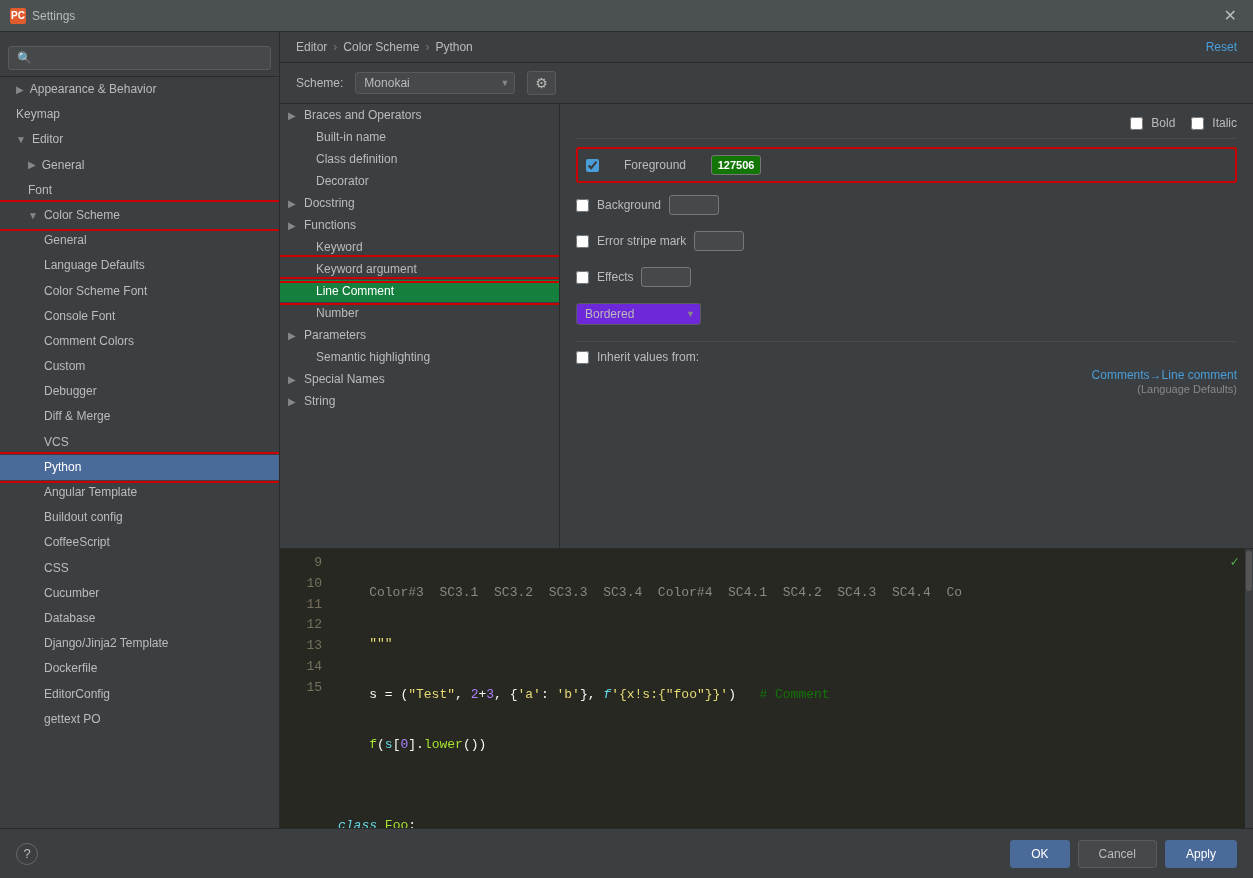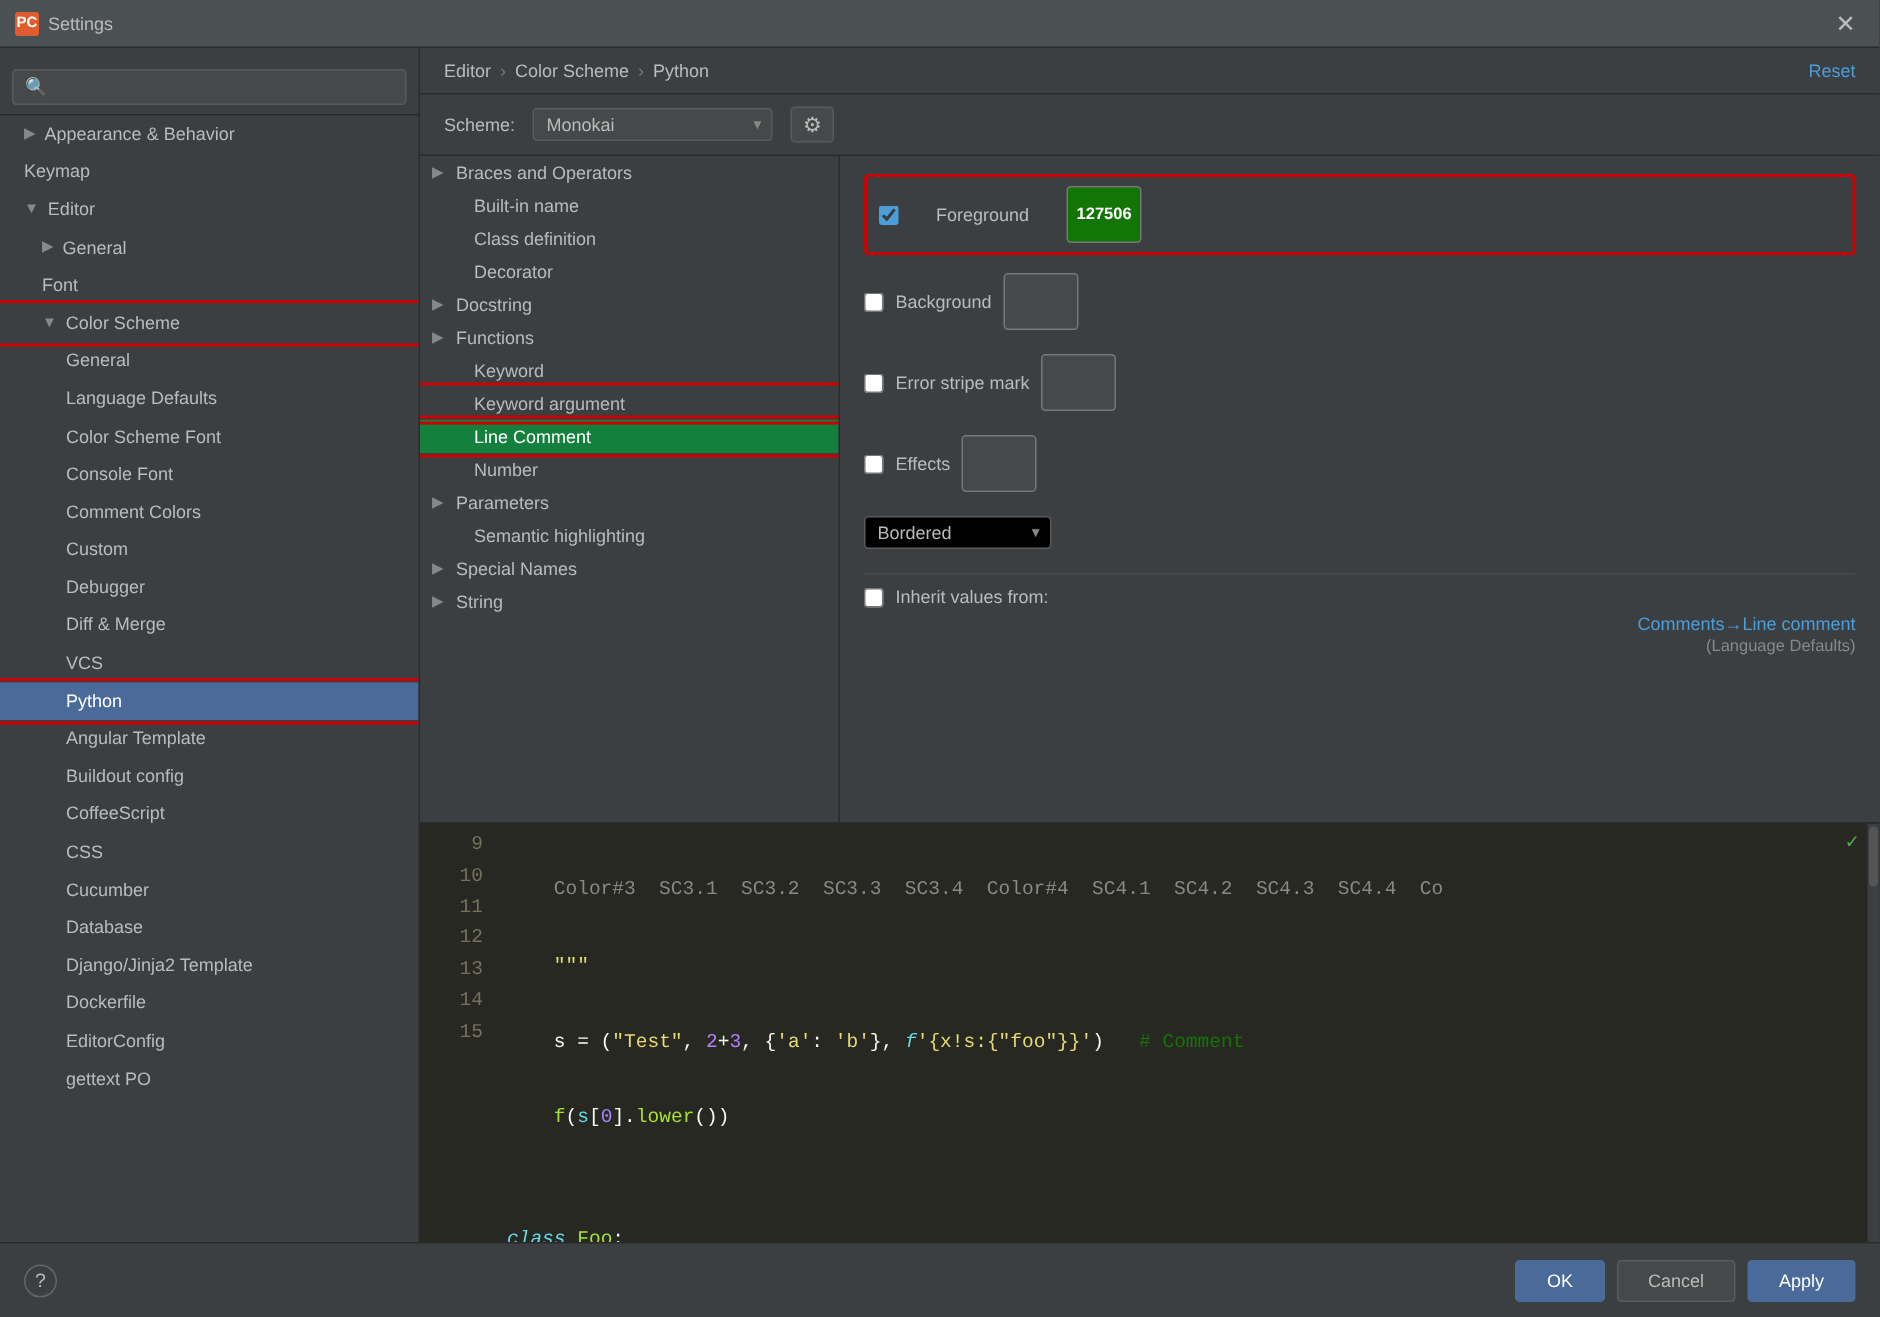--- a/index.html
+++ b/index.html
@@ -181,21 +181,21 @@
     .foreground-row {
       display: flex;
       align-items: center;
       gap: 25px;
       border: 2px solid #cc0000;
       padding: 6px 8px;
       border-radius: 3px;
     }
     .color-swatch {
       width: 50px;
-      height: 38px;
+      height: 20px;
       border-radius: 3px;
       border: 1px solid #777;
       display: flex;
       align-items: center;
       justify-content: center;
       font-size: 11px;
       font-weight: bold;
       cursor: pointer;
     }
     .color-swatch.green { background: #127506; color: white; }
@@ -208,21 +208,21 @@
       padding: 4px 0;
     }
 
     .effects-dropdown {
       display: flex;
       align-items: center;
       gap: 8px;
       padding: 4px 0;
     }
     .dropdown-select {
-      background: #000000;
+      background: #6d28d9;
       border: 1px solid #5a5a5a;
       border-radius: 3px;
       color: #bbbbbb;
       padding: 3px 20px 3px 8px;
       font-size: 12px;
       cursor: pointer;
       appearance: none;
       -webkit-appearance: none;
     }
     .dropdown-wrapper { position: relative; }
@@ -515,20 +515,30 @@
           <span>Special Names</span>
         </div>
         <div class="list-item has-arrow">
           <span class="item-arrow">▶</span>
           <span>String</span>
         </div>
       </div>
 
       <div class="props-pane">
 
+        <div class="props-header-row">
+          <div class="checkbox-row">
+            <input type="checkbox" id="bold-cb" style="">
+            <label for="bold-cb" class="checkbox-label">Bold</label>
+          </div>
+          <div class="checkbox-row">
+            <input type="checkbox" id="italic-cb" style="">
+            <label for="italic-cb" class="checkbox-label">Italic</label>
+          </div>
+        </div>
 
         <div class="foreground-row">
           <input type="checkbox" id="fg-cb" checked="" style="">
           <label for="fg-cb" class="checkbox-label">Foreground</label>
           <div class="color-swatch green">127506</div>
         </div>
 
         <div class="prop-row">
           <input type="checkbox" id="bg-cb" style="">
           <label for="bg-cb" class="checkbox-label">Background</label>

